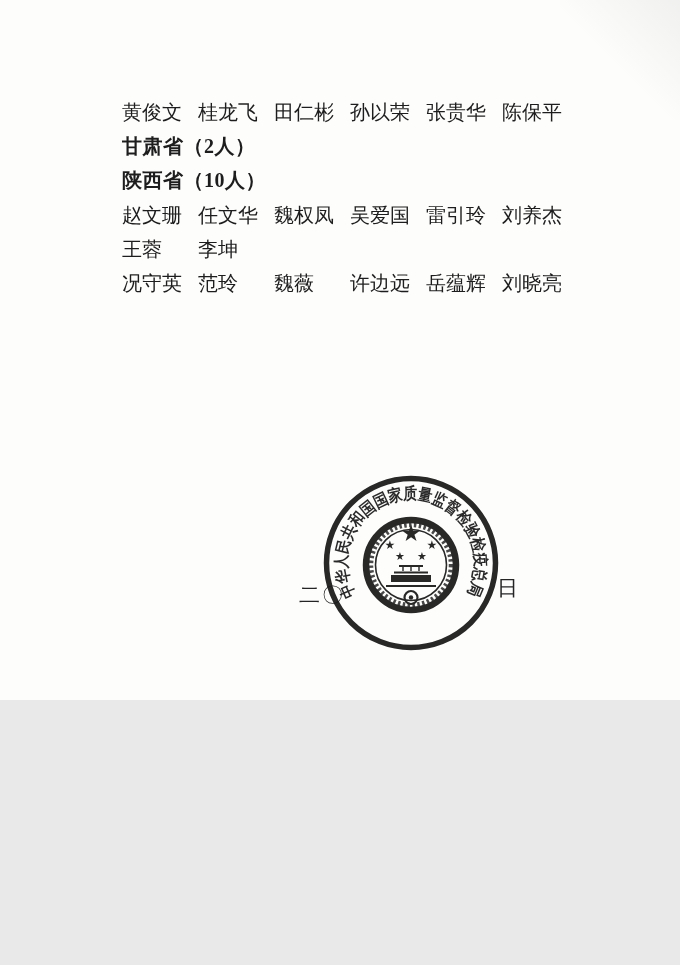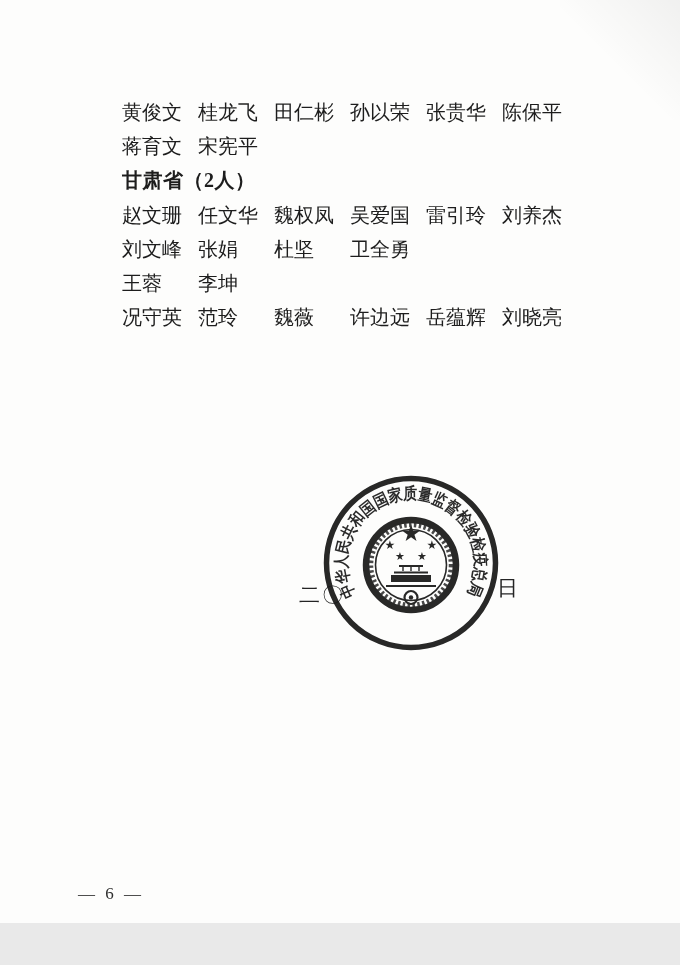--- a/index.html
+++ b/index.html
@@ -2,21 +2,21 @@
 <html><head>
 <meta charset="utf-8">
 <style>
   html,body { margin:0; padding:0; }
   body {
     background:#e9e9e9;
     font-family:"Liberation Serif","DejaVu Serif",serif;
   }
   .page {
     position:relative;
-    width:680px; height:923px;
+    width:680px; height:700px;
     margin:0 auto;
     background:#fdfdfc;
     color:#1d1d1d;
     overflow:hidden;
   }
   
   .page .scan-shade {
     position:absolute; right:0; top:0; width:120px; height:120px;
     background:linear-gradient(225deg, rgba(0,0,0,0.05), rgba(0,0,0,0) 55%);
     pointer-events:none;
@@ -75,40 +75,33 @@
 
   <div class="content">
     <div class="line">
       <span class="name">黄俊文</span>
       <span class="name">桂龙飞</span>
       <span class="name">田仁彬</span>
       <span class="name">孙以荣</span>
       <span class="name">张贵华</span>
       <span class="name">陈保平</span>
     </div>
-    <div class="line">
-      <span class="name">蒋育文</span>
-      <span class="name">宋宪平</span>
+    <div class="line header">
+      <span>甘肃省（2人）</span>
     </div>
     <div class="line header">
-      <span>甘肃省（2人）</span>
+      <span>陕西省（10人）</span>
     </div>
     <div class="line">
       <span class="name">赵文珊</span>
       <span class="name">任文华</span>
       <span class="name">魏权凤</span>
       <span class="name">吴爱国</span>
       <span class="name">雷引玲</span>
       <span class="name">刘养杰</span>
-    </div>
-    <div class="line">
-      <span class="name">刘文峰</span>
-      <span class="name spread">张娟</span>
-      <span class="name spread">杜坚</span>
-      <span class="name">卫全勇</span>
     </div>
     <div class="line">
       <span class="name spread">王蓉</span>
       <span class="name spread">李坤</span>
     </div>
     <div class="line">
       <span class="name">况守英</span>
       <span class="name spread">范玲</span>
       <span class="name spread">魏薇</span>
       <span class="name">许边远</span>

